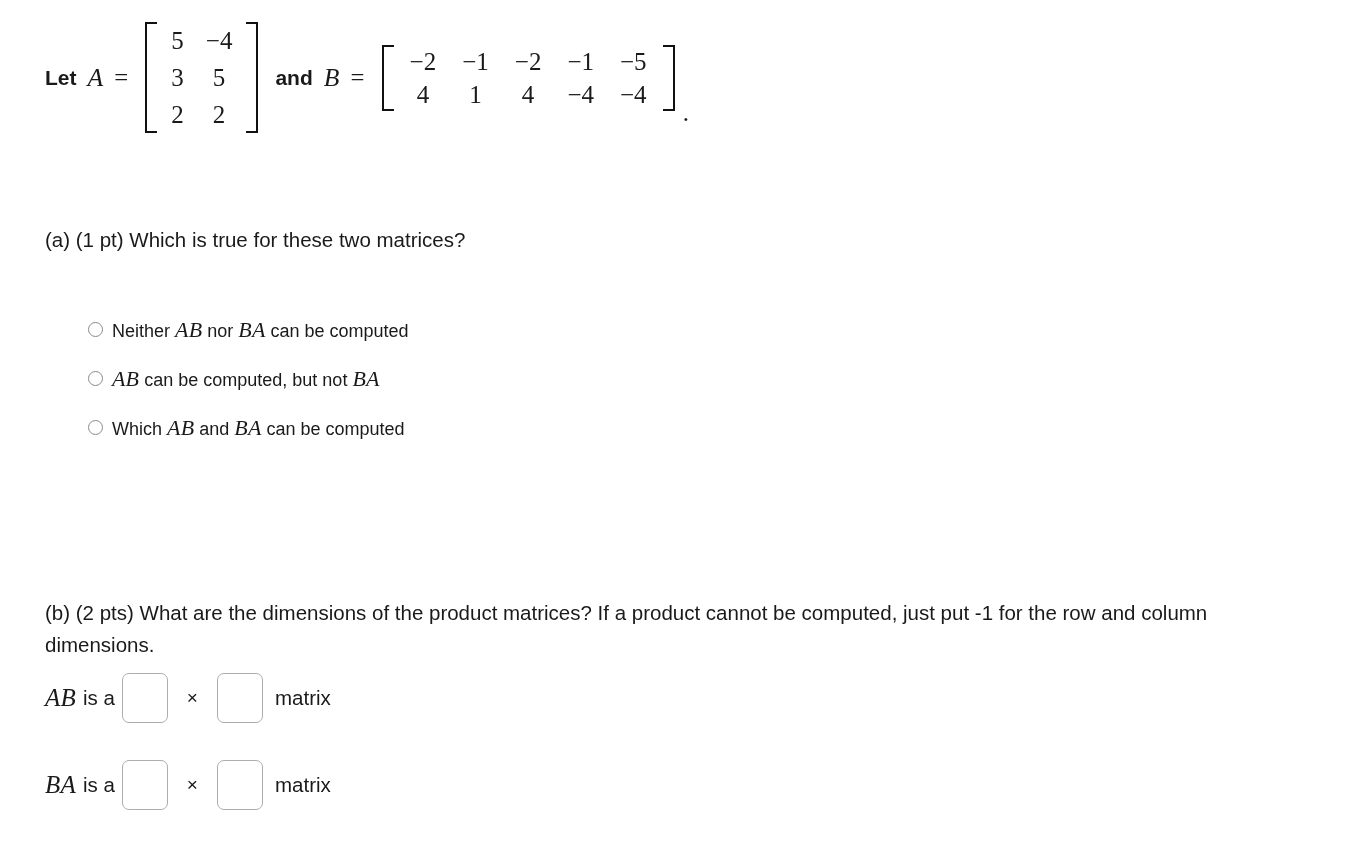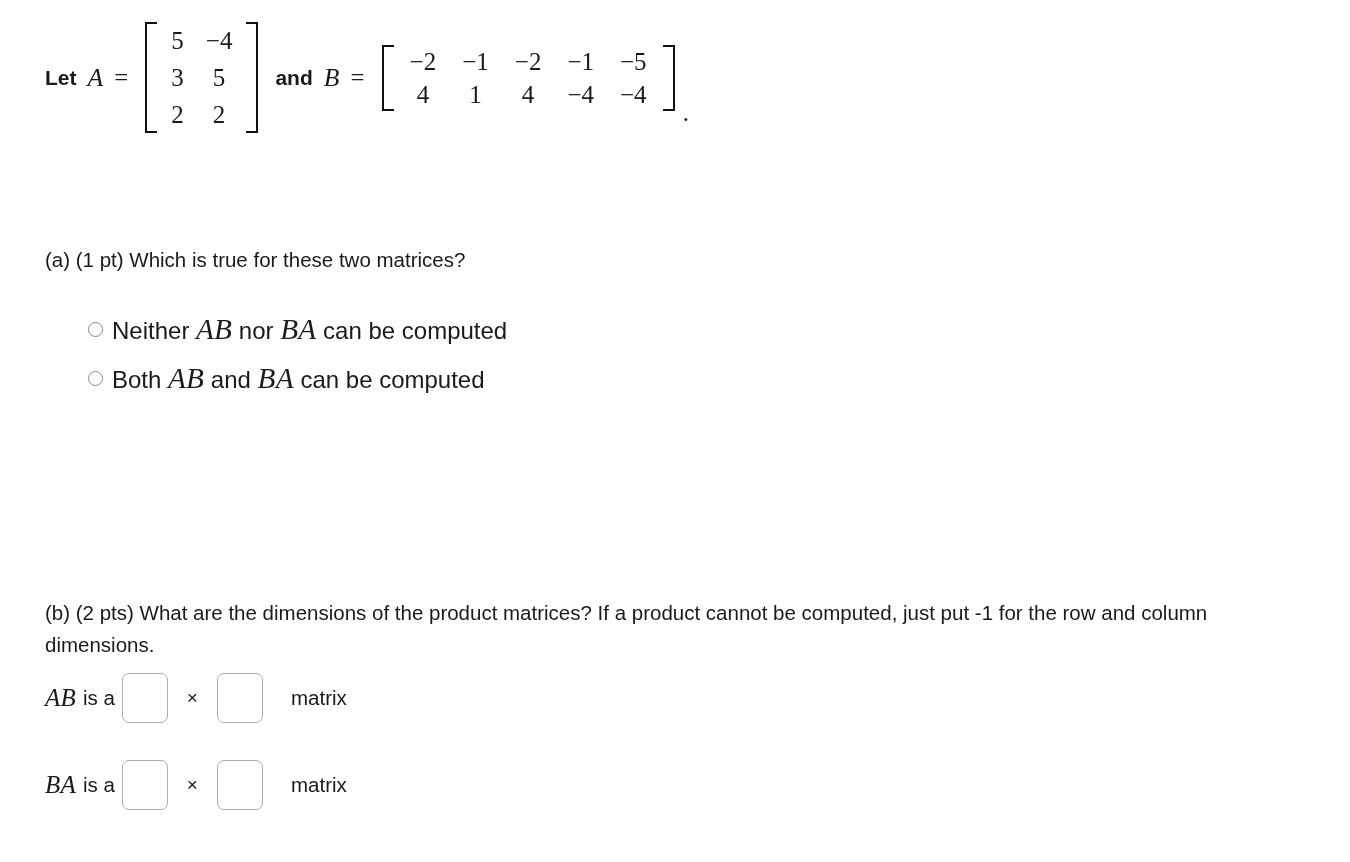--- a/index.html
+++ b/index.html
@@ -79,33 +79,32 @@
     margin-left: 2px;
     padding-bottom: 6px;
   }
 
   
   #question-a {
     position: absolute;
     left: 45px;
     top: 228px;
     font-size: 20.5px;
-    margin-top: 20px;
   }
 
   #options-list {
     position: absolute;
     left: 88px;
     top: 305px;
   }
   .option-row {
     display: flex;
     align-items: center;
     height: 49px;
-    font-size: 24px;
+    font-size: 18px;
     white-space: nowrap;
     cursor: pointer;
   }
   .radio {
     width: 15px;
     height: 15px;
     border: 1.6px solid #8a8a8a;
     border-radius: 50%;
     background: #fff;
     box-sizing: border-box;
@@ -149,21 +148,21 @@
     text-align: center;
     color: #1a1a1a;
     outline: none;
     padding: 0;
   }
   .times-sym {
     margin: 0 19px;
     font-size: 19px;
     color: #1a1a1a;
   }
-  .matrix-word { margin-left: 28px; }
+  .matrix-word { margin-left: 12px; }
 </style>
 </head>
 <body>
 
 <div id="matrix-statement">
   <span class="stmt-text">Let</span>
   <span class="mathvar stmt-gap-l">A</span>
   <span class="mathop stmt-gap-l stmt-gap-r">=</span>
 
   <span class="matrix" id="matrix-A">
@@ -204,21 +203,25 @@
 
 <div id="question-a">(a) (1 pt) Which is true for these two matrices?</div>
 
 <div id="options-list">
     <div class="option-row">
       <span class="radio"></span>
       <span class="option-label"><span>Neither </span><span class="mathvar">AB</span><span> nor </span><span class="mathvar">BA</span><span> can be computed</span></span>
     </div>
     <div class="option-row">
       <span class="radio"></span>
-      <span class="option-label"><span>Both </span><span class="mathvar">AB</span><span> and </span><span class="mathvar">BA</span><span> can be computed</span></span>
+      <span class="option-label"><span> </span><span class="mathvar">AB</span><span> can be computed, but not </span><span class="mathvar">BA</span></span>
+    </div>
+    <div class="option-row">
+      <span class="radio"></span>
+      <span class="option-label"><span>Which </span><span class="mathvar">AB</span><span> and </span><span class="mathvar">BA</span><span> can be computed</span></span>
     </div>
   </div>
 
 <div id="question-b">(b) (2 pts) What are the dimensions of the product matrices? If a product cannot be computed, just put -1 for the row and column dimensions.</div>
 
 <div class="answer-row" id="answer-row-ab">
   <span class="mathvar answer-prefix">AB</span>
   <span class="answer-prefix">is a</span>
   <input class="dim-input" type="text" value="" placeholder="" style="">
   <span class="times-sym">×</span>

